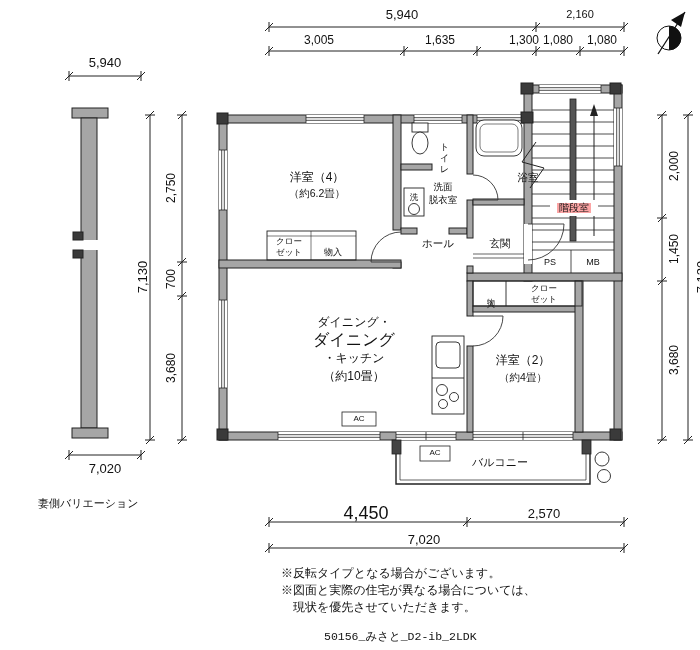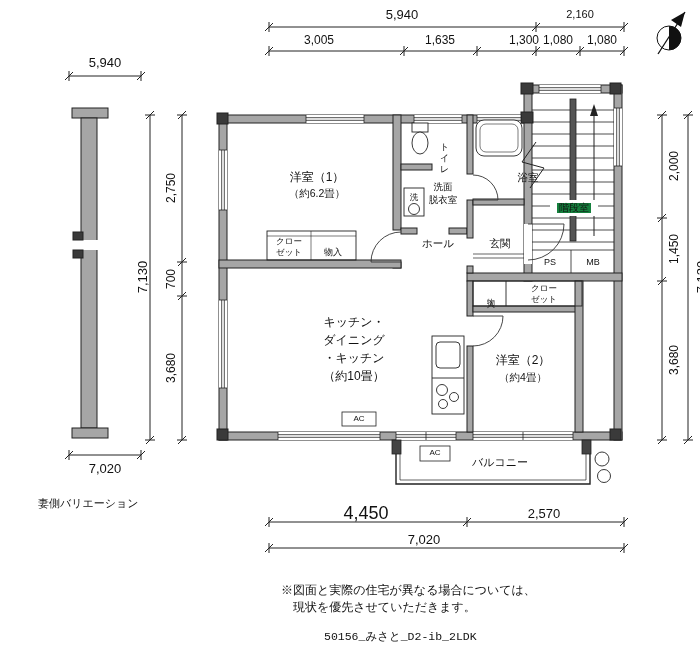--- a/index.html
+++ b/index.html
@@ -4,21 +4,21 @@
 <style>
   html,body{margin:0;padding:0;background:#fff;}
   #stage{position:relative;width:700px;height:650px;background:#fff;overflow:hidden;
          font-family:"Liberation Sans","DejaVu Sans",sans-serif;color:#111;margin-left:24px;}
   #plan-svg{position:absolute;left:0;top:0;}
   .lbl{position:absolute;transform:translate(-50%,-50%);white-space:nowrap;color:#111;
        line-height:1;letter-spacing:0;}
   .rot{transform:translate(-50%,-50%) rotate(-90deg);}
   .tl{transform:none;font-family:Liberation Mono, monospace;}
   .vert{writing-mode:vertical-rl;text-orientation:upright;letter-spacing:1px;}
-  .mask{background:#15803d;padding:0 2px;}
+  .mask{background:#fca5a5;padding:0 2px;}
 </style>
 </head>
 <body>
 
 <div id="stage">
 
 <svg id="plan-svg" width="700" height="650" viewBox="0 0 700 650">
 
   <g stroke="#222" stroke-width="1" fill="none">
     <line x1="245" y1="27" x2="600" y2="27"></line>
@@ -182,45 +182,46 @@
 <div class="lbl rot" style="left:147px;top:368px;font-size:12px">3,680</div>
 <div class="lbl rot" style="left:650px;top:166px;font-size:12px">2,000</div>
 <div class="lbl rot" style="left:650px;top:249px;font-size:12px">1,450</div>
 <div class="lbl rot" style="left:650px;top:360px;font-size:12px">3,680</div>
 <div class="lbl rot" style="left:677px;top:277px;font-size:13px">7,130</div>
 
 <div class="lbl" style="left:342px;top:513px;font-size:18px">4,450</div>
 <div class="lbl" style="left:520px;top:513px;font-size:13px">2,570</div>
 <div class="lbl" style="left:400px;top:539px;font-size:13px">7,020</div>
 
-<div class="lbl" style="left:293px;top:177px;font-size:12px">洋室（1）</div>
+<div class="lbl" style="left:293px;top:177px;font-size:12px">洋室（4）</div>
 <div class="lbl" style="left:293px;top:193px;font-size:10.5px">（約6.2畳）</div>
 <div class="lbl vert" style="left:420px;top:153px;font-size:9px">トイレ</div>
 <div class="lbl" style="left:419px;top:187px;font-size:9.5px">洗面</div>
 <div class="lbl" style="left:419px;top:200px;font-size:9.5px">脱衣室</div>
 <div class="lbl" style="left:390px;top:197px;font-size:8.5px">洗</div>
 <div class="lbl" style="left:504px;top:177px;font-size:10.5px">浴室</div>
 <div class="lbl mask" style="left:550px;top:208px;font-size:10px">階段室</div>
 <div class="lbl" style="left:476px;top:243px;font-size:10.5px">玄関</div>
 <div class="lbl" style="left:414px;top:243px;font-size:10.5px">ホール</div>
 <div class="lbl" style="left:265px;top:241px;font-size:8.5px">クロー</div>
 <div class="lbl" style="left:265px;top:252px;font-size:8.5px">ゼット</div>
 <div class="lbl" style="left:309px;top:252px;font-size:9px">物入</div>
-<div class="lbl" style="left:330px;top:322px;font-size:12px">キッチン・</div>
-<div class="lbl" style="left:330px;top:340px;font-size:12px">ダイニング</div>
+<div class="lbl" style="left:330px;top:322px;font-size:12px">ダイニング・</div>
+<div class="lbl" style="left:330px;top:340px;font-size:16px">ダイニング</div>
 <div class="lbl" style="left:330px;top:358px;font-size:12px">・キッチン</div>
 <div class="lbl" style="left:330px;top:376px;font-size:12px">（約10畳）</div>
 <div class="lbl vert" style="left:466px;top:293px;font-size:8px">物入</div>
 <div class="lbl" style="left:520px;top:288px;font-size:8.5px">クロー</div>
 <div class="lbl" style="left:520px;top:299px;font-size:8.5px">ゼット</div>
 <div class="lbl" style="left:499px;top:360px;font-size:12px">洋室（2）</div>
 <div class="lbl" style="left:499px;top:377px;font-size:10.5px">（約4畳）</div>
 <div class="lbl" style="left:476px;top:462px;font-size:11px">バルコニー</div>
 <div class="lbl" style="left:335px;top:419px;font-size:8px">AC</div>
 <div class="lbl" style="left:411px;top:453px;font-size:8px">AC</div>
 <div class="lbl" style="left:526px;top:262px;font-size:9px">PS</div>
 <div class="lbl" style="left:569px;top:262px;font-size:9px">MB</div>
 
+<div class="lbl tl" style="left:257px;top:568px;font-size:12px">※反転タイプとなる場合がございます。</div>
 <div class="lbl tl" style="left:257px;top:585px;font-size:12px">※図面と実際の住宅が異なる場合については、</div>
 <div class="lbl tl" style="left:269px;top:602px;font-size:12px">現状を優先させていただきます。</div>
 <div class="lbl tl" style="left:300px;top:631px;font-size:11.5px">50156_みさと_D2-ib_2LDK</div>
 
 </div>
 
 </body></html>

